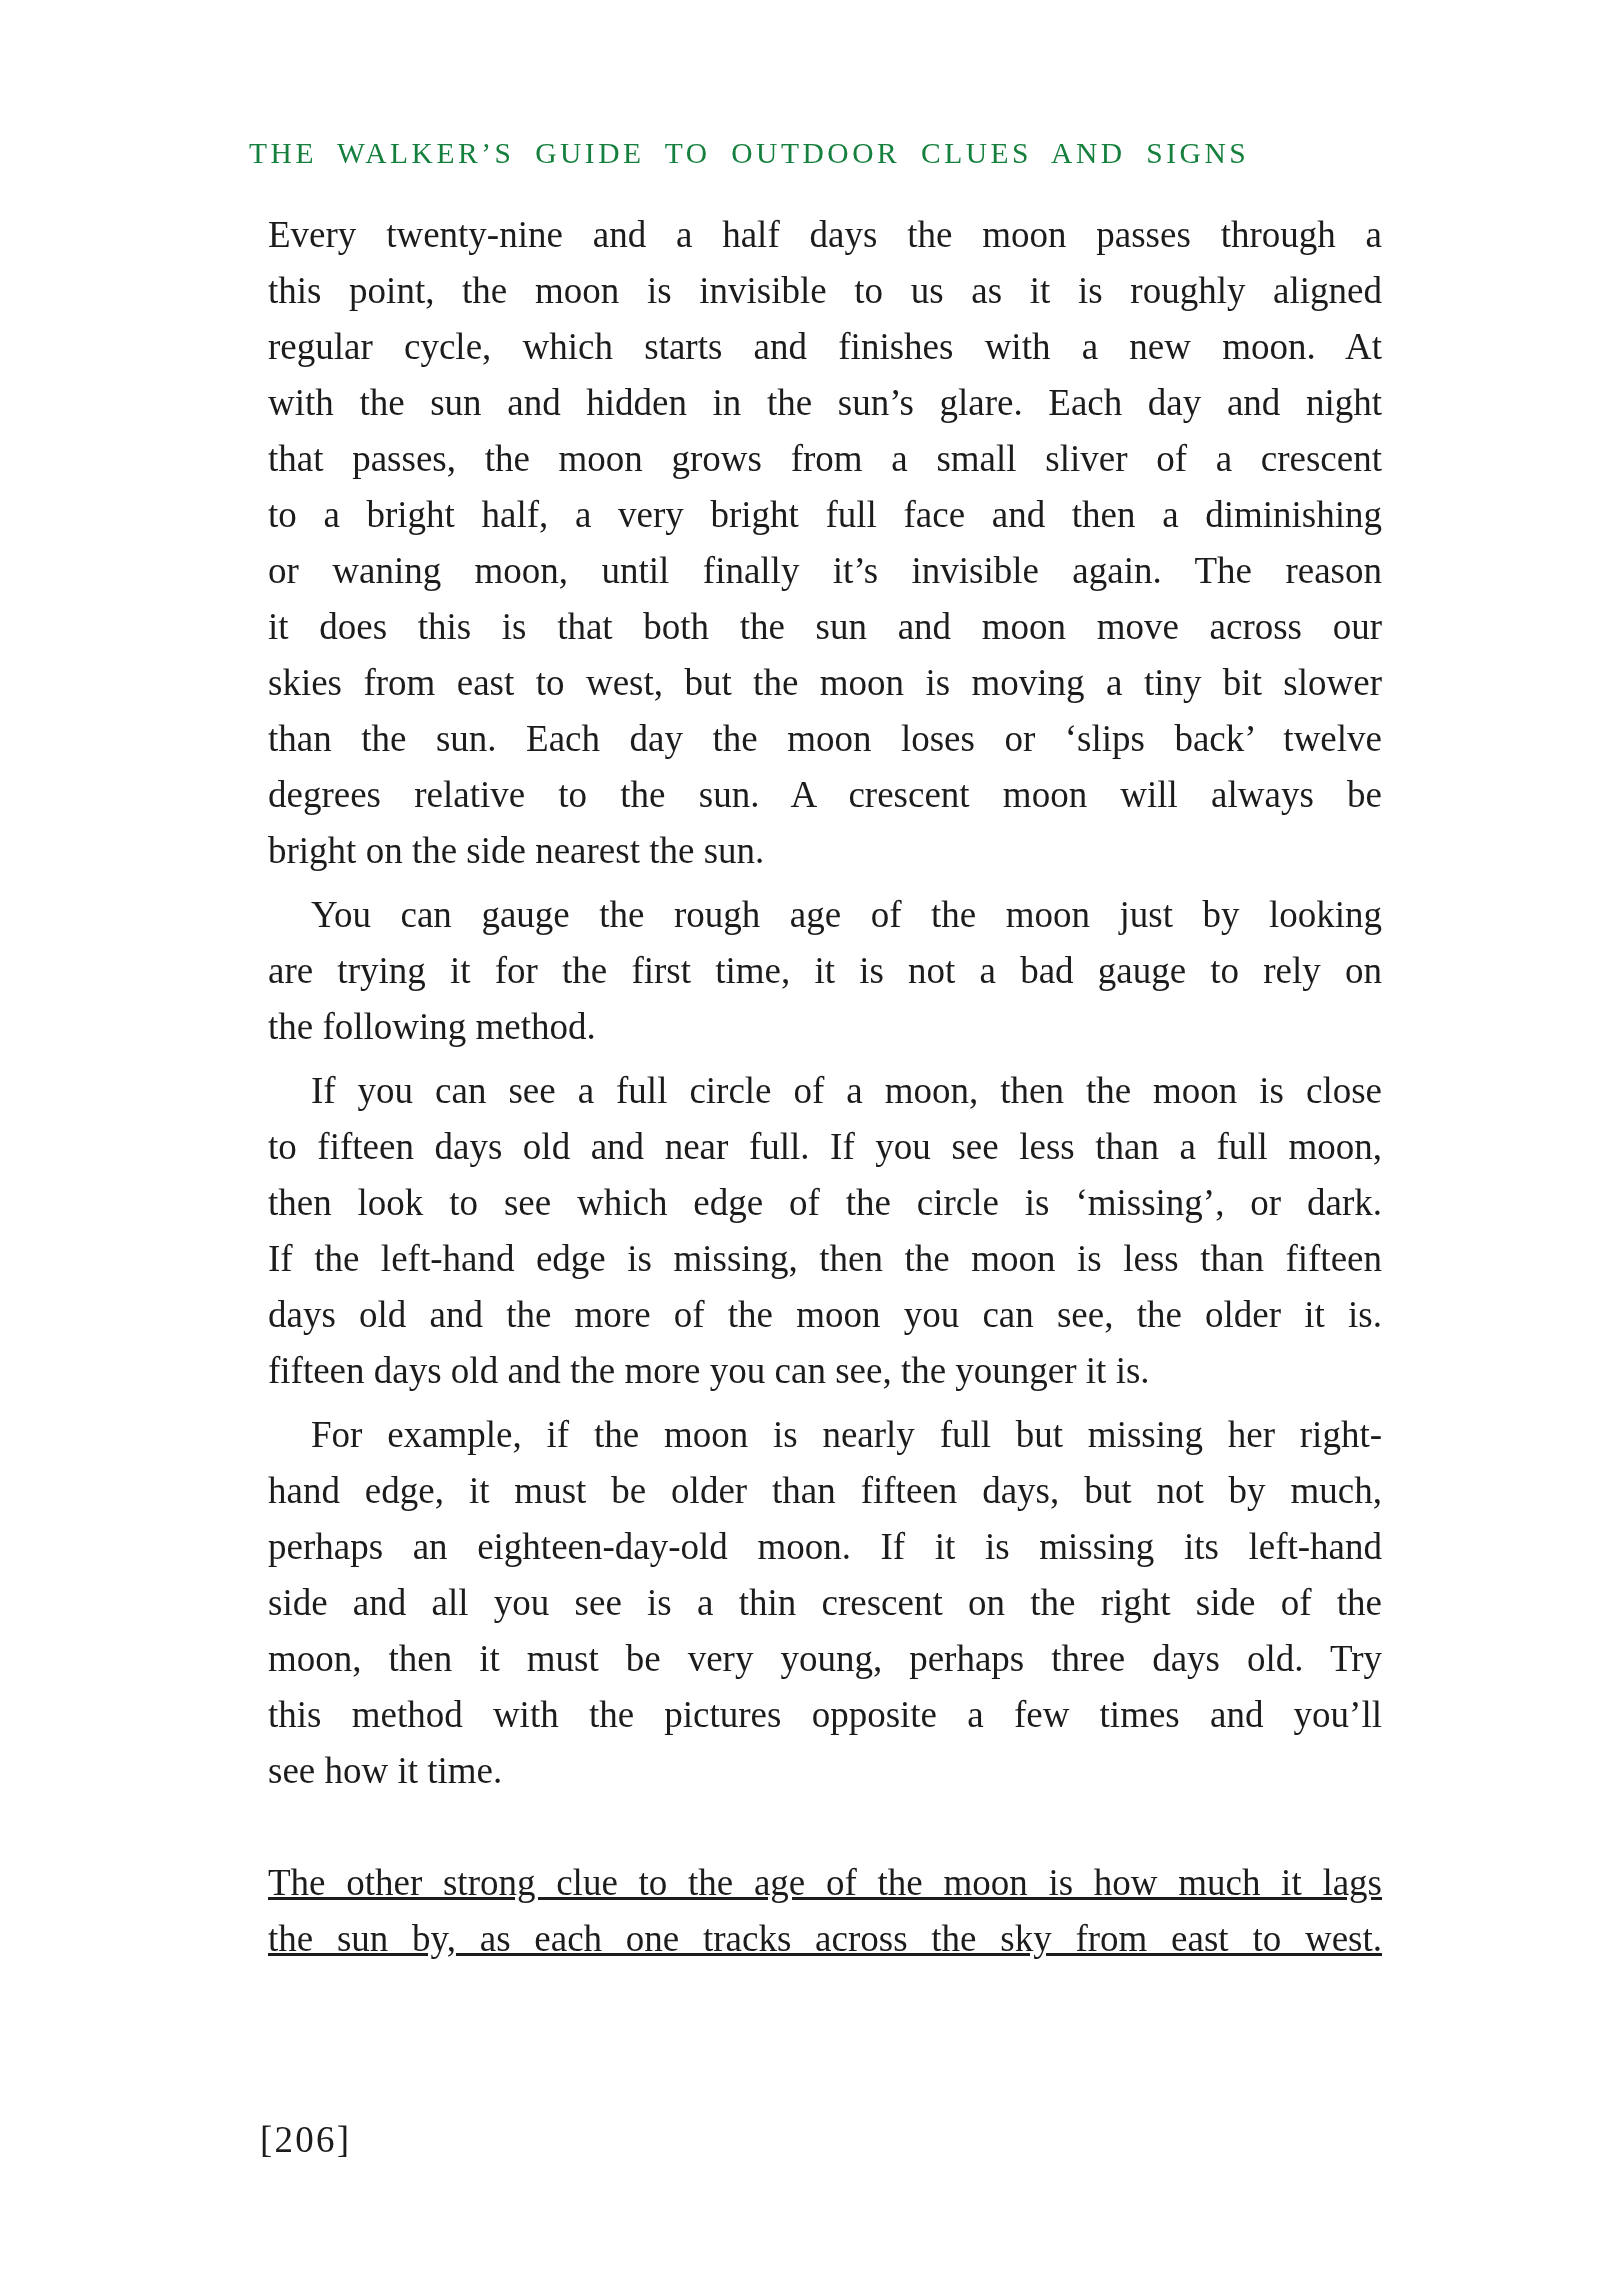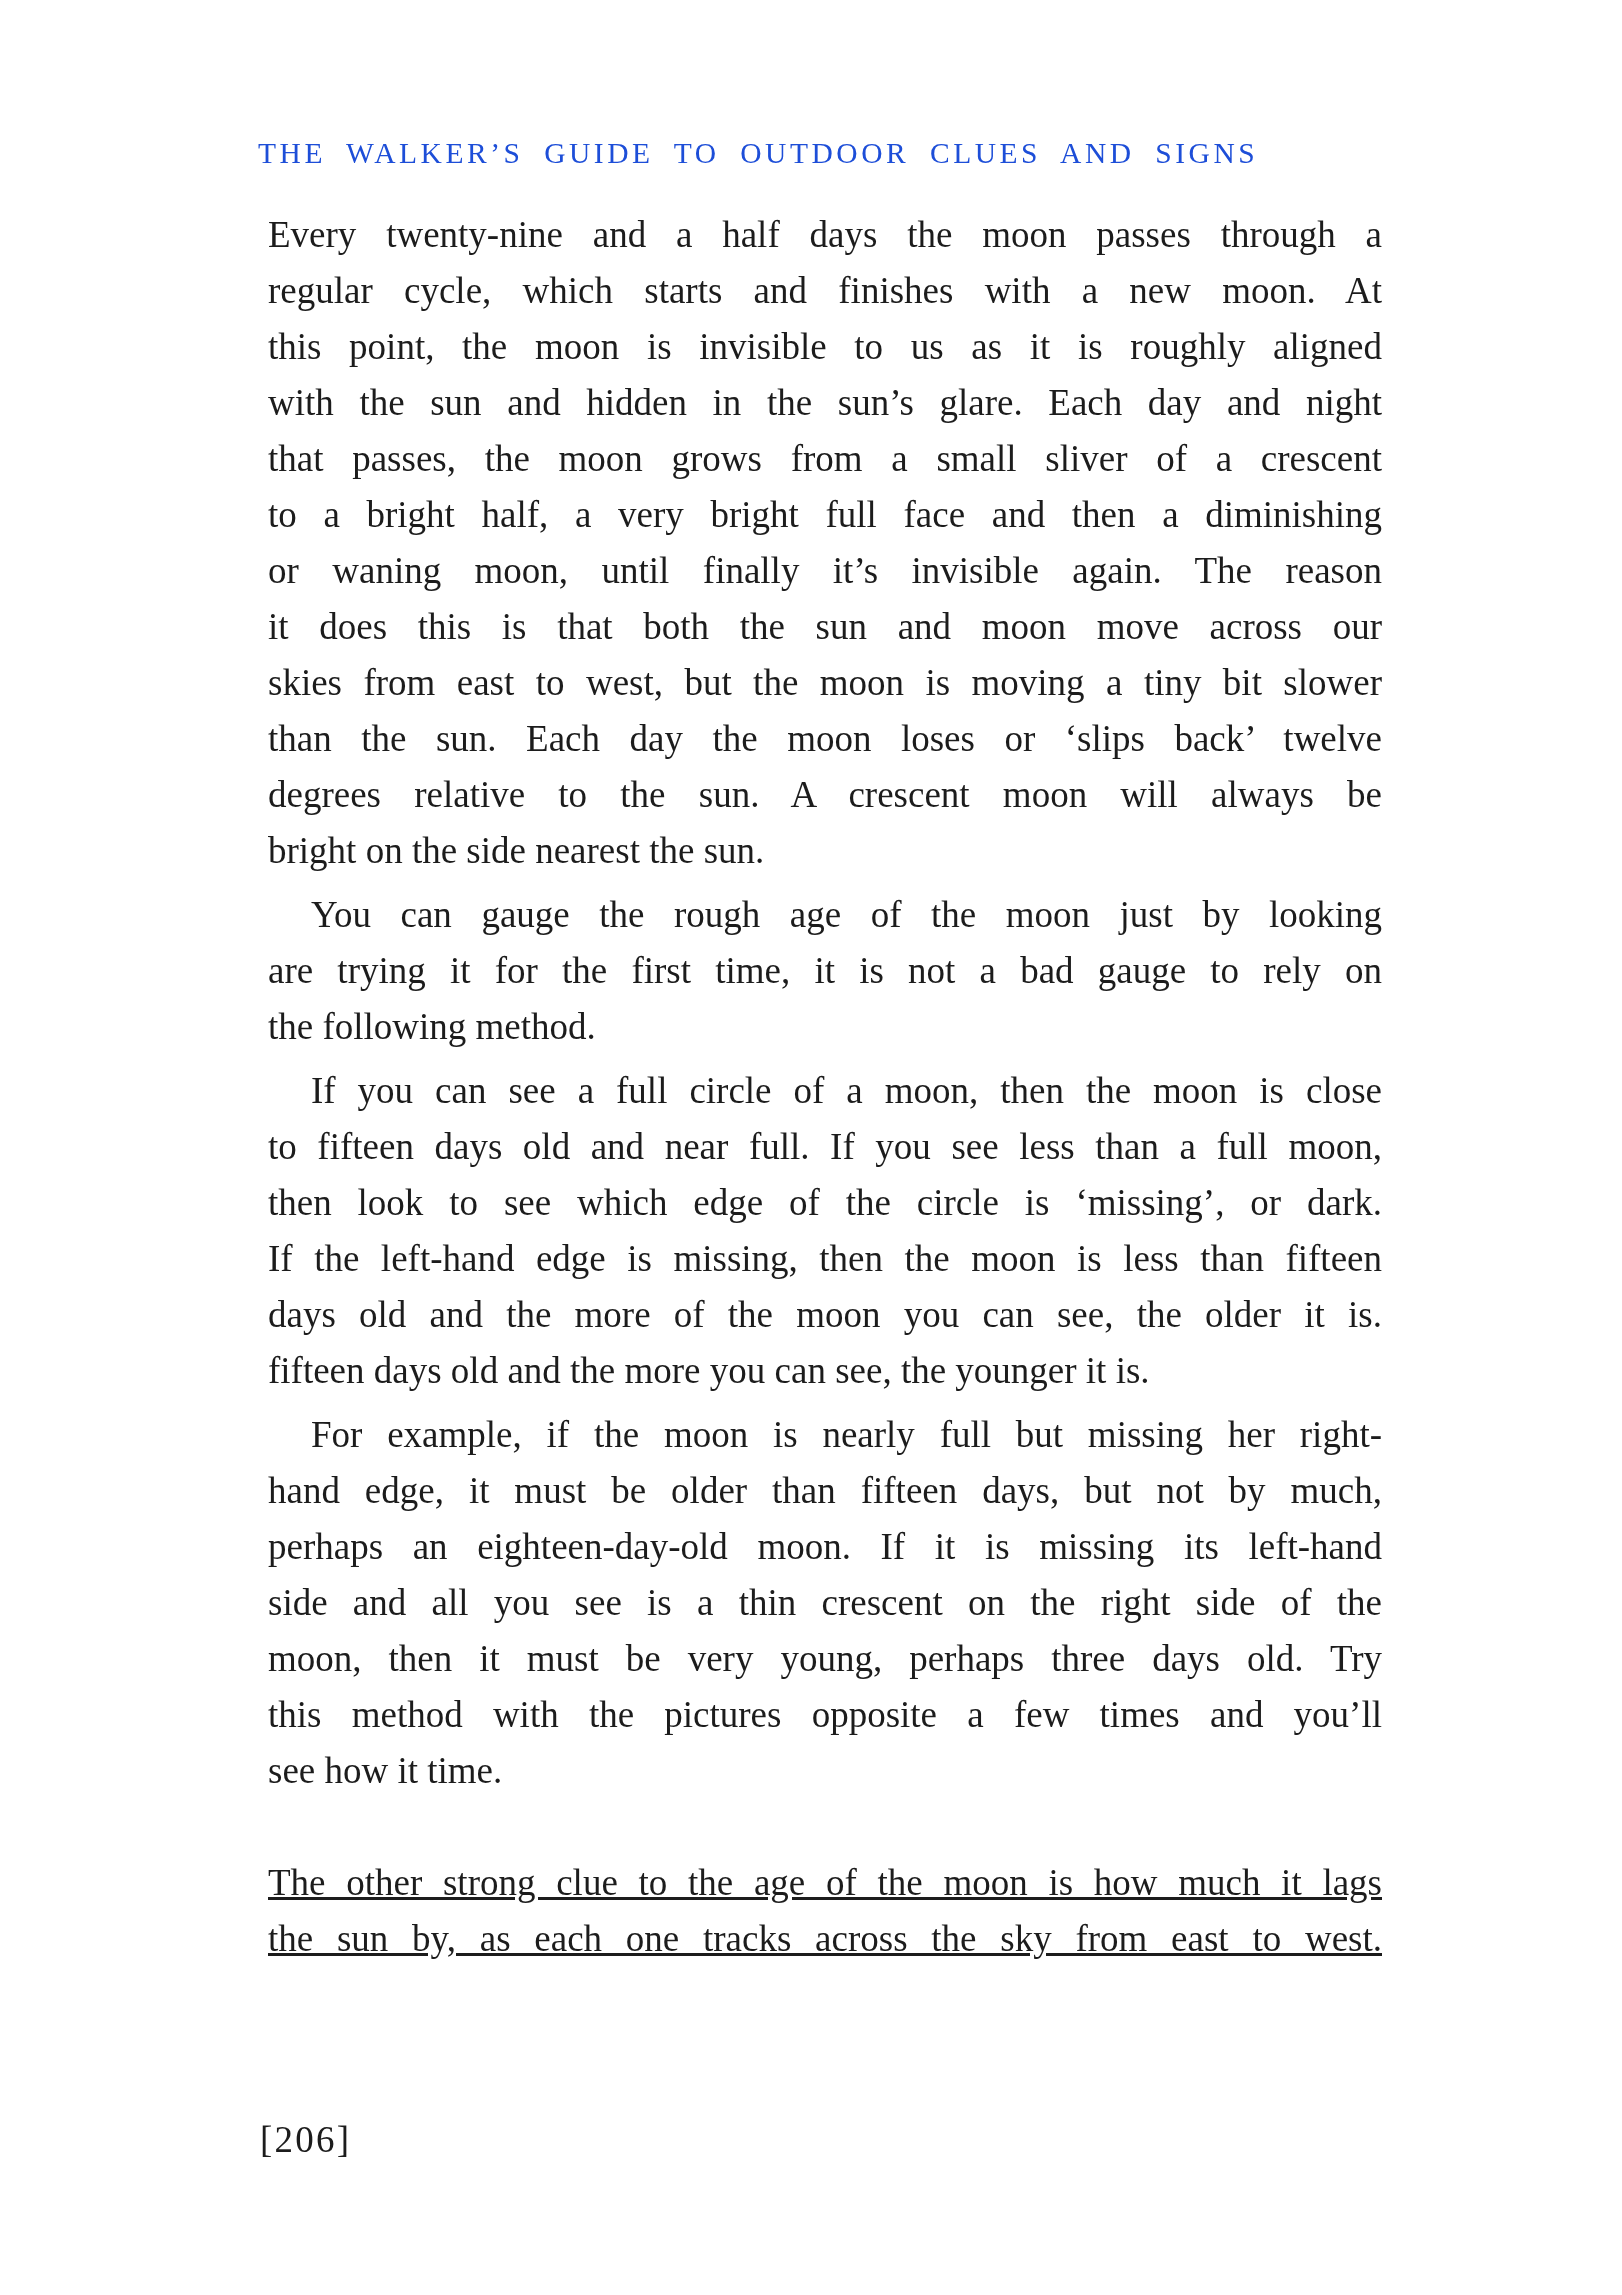--- a/index.html
+++ b/index.html
@@ -15,29 +15,29 @@
     font-family: "Liberation Serif", "DejaVu Serif", serif;
     color: #1b1b1b;
   }
   .page {
     position: absolute;
     inset: 0;
     background: #ffffff;
   }
   .running-header {
     position: absolute;
-    left: 258px;
+    left: 249px;
     top: 137px;
     width: 1136px;
     font-size: 29.5px;
     line-height: 32px;
     letter-spacing: 0.12em;
     word-spacing: 0.33em;
     white-space: nowrap;
-    color: #1d4ed8;
+    color: #15803d;
   }
   .text-block {
     position: absolute;
     left: 260px;
     top: 199px;
     width: 1130px;
     font-size: 37px;
     line-height: 56px;
     color: #1c1c1c;
   }
@@ -66,22 +66,22 @@
 </style>
 </head>
 <body>
 
 <div class="page">
   <header class="running-header">THE WALKER’S GUIDE TO OUTDOOR CLUES AND SIGNS</header>
 
   <main class="text-block">
       <div class="para">
         <div class="line">Every twenty-nine and a half days the moon passes through a</div>
+        <div class="line">this point, the moon is invisible to us as it is roughly aligned</div>
         <div class="line">regular cycle, which starts and finishes with a new moon. At</div>
-        <div class="line">this point, the moon is invisible to us as it is roughly aligned</div>
         <div class="line">with the sun and hidden in the sun’s glare. Each day and night</div>
         <div class="line">that passes, the moon grows from a small sliver of a crescent</div>
         <div class="line">to a bright half, a very bright full face and then a diminishing</div>
         <div class="line">or waning moon, until finally it’s invisible again. The reason</div>
         <div class="line">it does this is that both the sun and moon move across our</div>
         <div class="line">skies from east to west, but the moon is moving a tiny bit slower</div>
         <div class="line">than the sun. Each day the moon loses or ‘slips back’ twelve</div>
         <div class="line">degrees relative to the sun. A crescent moon will always be</div>
         <div class="line para-end">bright on the side nearest the sun.</div>
       </div>

